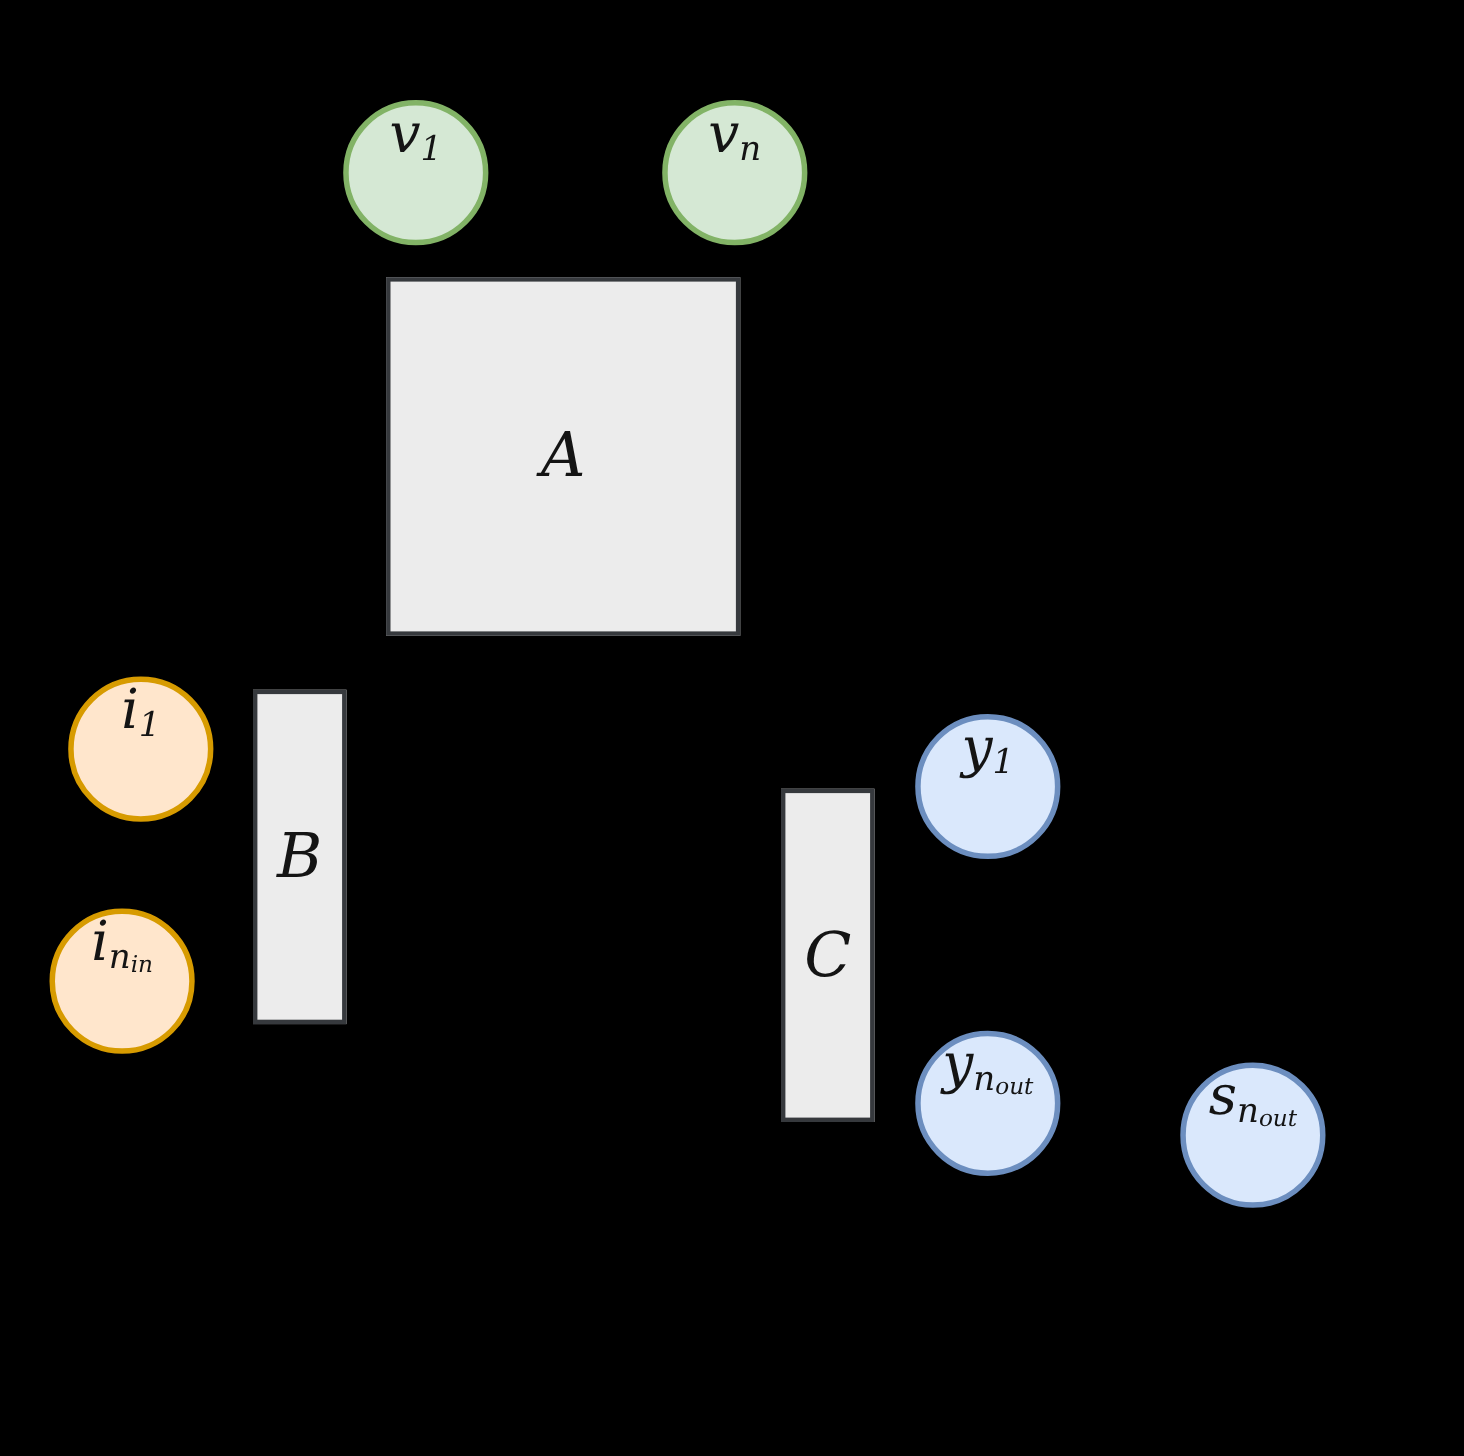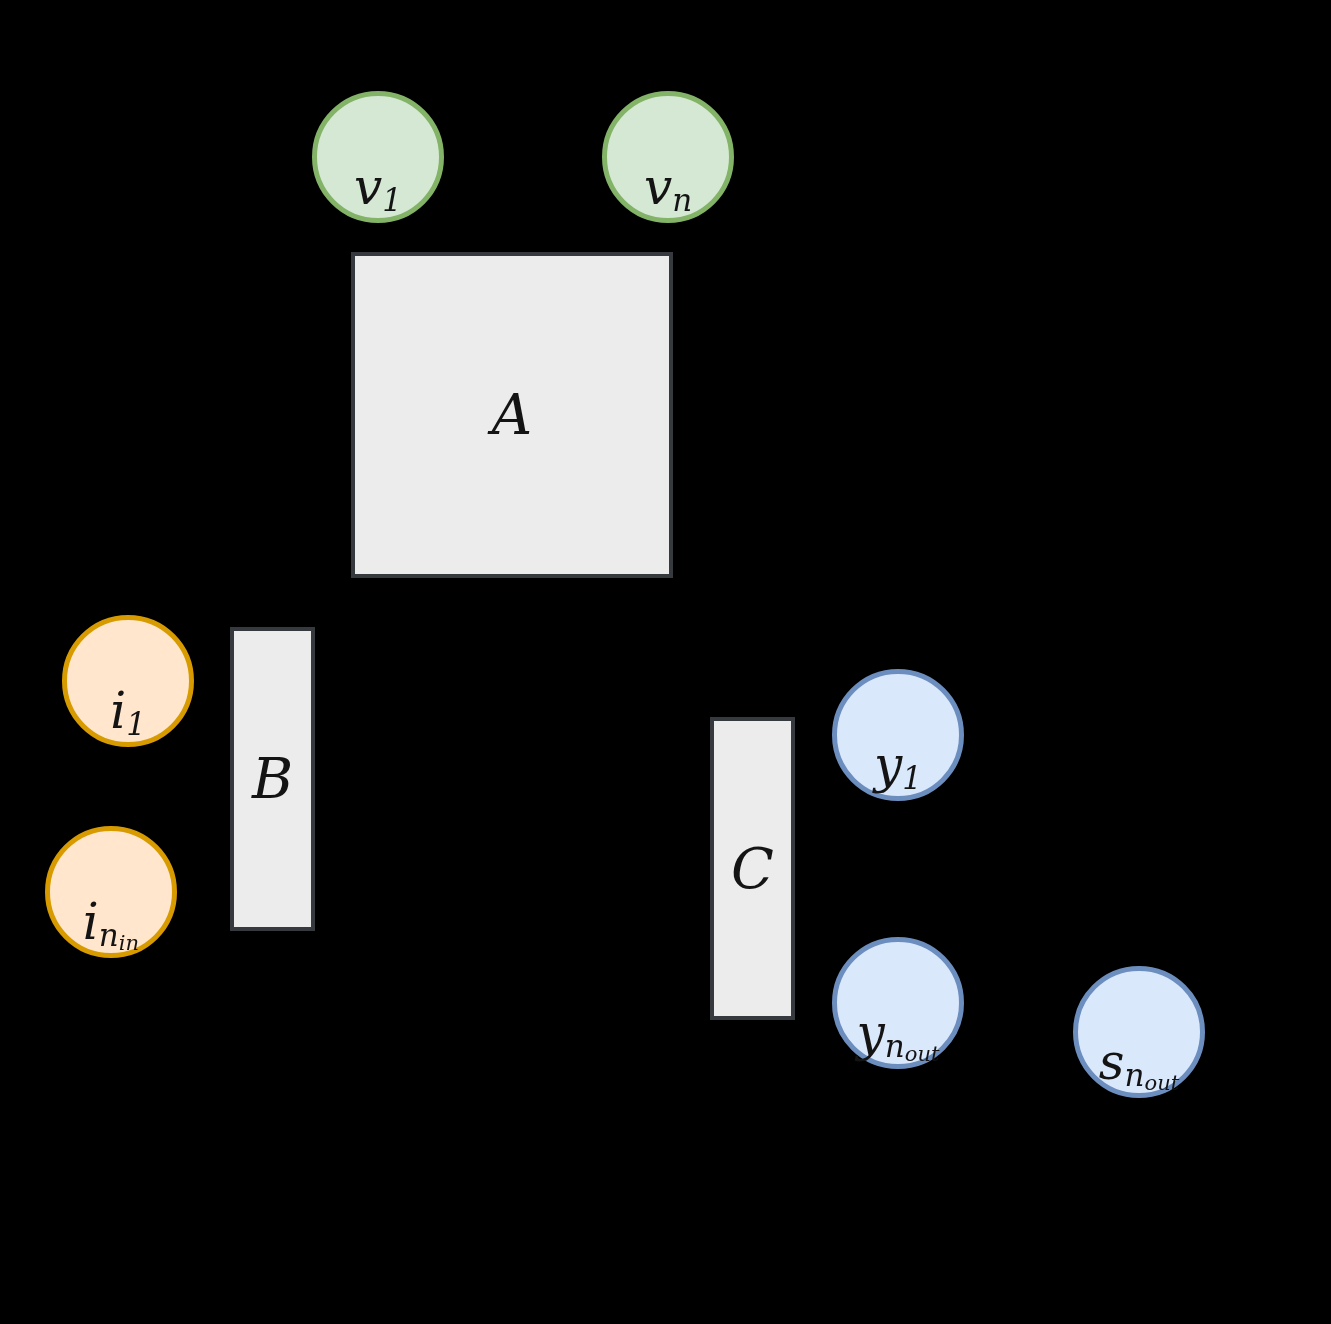--- a/index.html
+++ b/index.html
@@ -12,21 +12,21 @@
     font-family: "DejaVu Serif", serif;
   }
   .node {
     position: absolute;
     width: 132px;
     height: 132px;
     box-sizing: border-box;
     border-radius: 50%;
     border: 5px solid;
     display: flex;
-    align-items: flex-end;
+    align-items: flex-start;
     justify-content: center;
   }
   .node.green  { background: var(--green_fill, #d5e8d4);  border-color: var(--green_stroke, #82b366); }
   .node.orange { background: var(--orange_fill, #ffe6cc); border-color: var(--orange_stroke, #d79b00); }
   .node.blue   { background: var(--blue_fill, #dae8fc);   border-color: var(--blue_stroke, #6c8ebf); }
   .matrix {
     position: absolute;
     box-sizing: border-box;
     border: 4px solid var(--matrix_stroke, #36393d);
     background: var(--matrix_fill, #ececec);
@@ -76,21 +76,21 @@
   </div>
 
   <div class="matrix" style="left:230px; top:627px; width:85px; height:304px;">
     <span class="lbl">B</span>
   </div>
 
   <div class="matrix" style="left:710px; top:717px; width:85px; height:303px;">
     <span class="lbl">C</span>
   </div>
 
-  <div class="node blue" style="left:832px; top:669px;">
+  <div class="node blue" style="left:832px; top:649px;">
     <span class="lbl"><span>y</span><sub><span>1</span><sub><span></span></sub></sub></span>
   </div>
   <div class="node blue" style="left:832px; top:937px;">
     <span class="lbl"><span>y</span><sub><span>n</span><sub><span>out</span></sub></sub></span>
   </div>
   <div class="node blue" style="left:1073px; top:966px;">
     <span class="lbl"><span>s</span><sub><span>n</span><sub><span>out</span></sub></sub></span>
   </div>
 
 </div>

